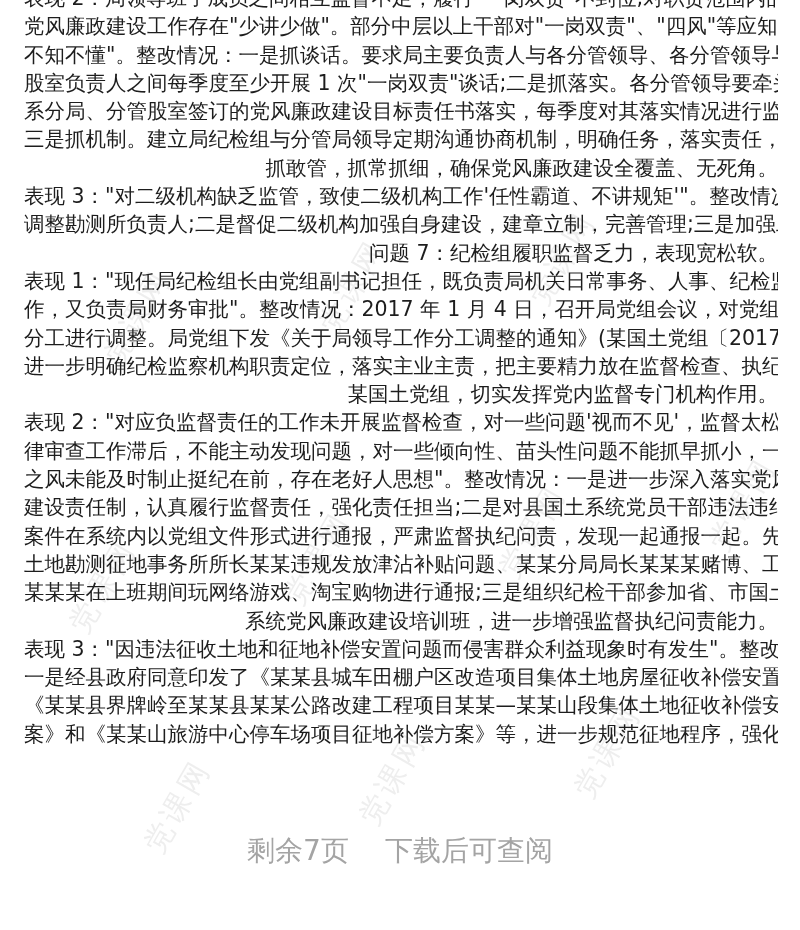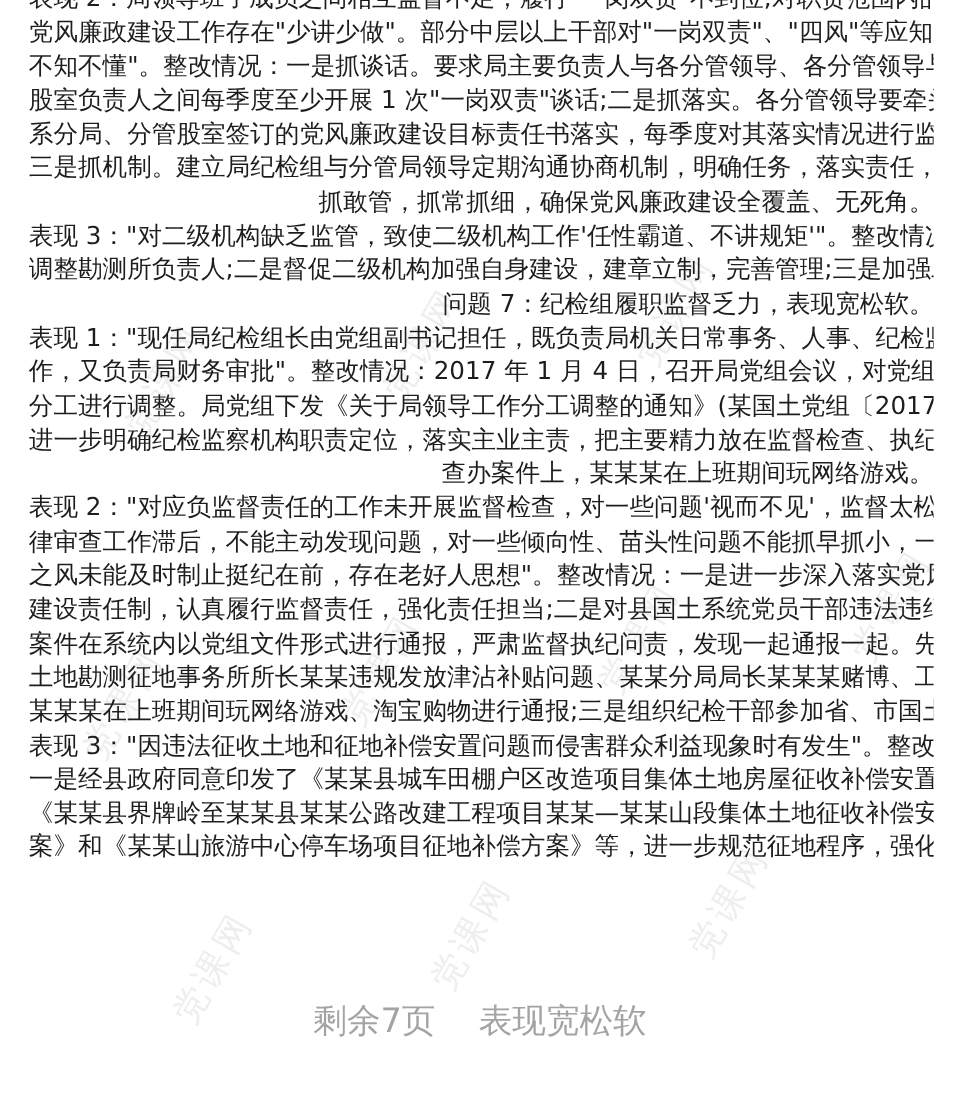--- a/index.html
+++ b/index.html
@@ -100,32 +100,33 @@
       <div class="line j">系分局、分管股室签订的党风廉政建设目标责任书落实，每季度对其落实情况进行监督检查;</div>
       <div class="line j">三是抓机制。建立局纪检组与分管局领导定期沟通协商机制，明确任务，落实责任，做到敢</div>
       <div class="line">抓敢管，抓常抓细，确保党风廉政建设全覆盖、无死角。</div>
       <div class="line j">表现 3："对二级机构缺乏监管，致使二级机构工作'任性霸道、不讲规矩'"。整改情况：一是</div>
       <div class="line j">调整勘测所负责人;二是督促二级机构加强自身建设，建章立制，完善管理;三是加强二级机</div>
       <div class="line">问题 7：纪检组履职监督乏力，表现宽松软。</div>
       <div class="line j">表现 1："现任局纪检组长由党组副书记担任，既负责局机关日常事务、人事、纪检监察等工</div>
       <div class="line j">作，又负责局财务审批"。整改情况：2017 年 1 月 4 日，召开局党组会议，对党组班子工作</div>
       <div class="line j">分工进行调整。局党组下发《关于局领导工作分工调整的通知》(某国土党组〔2017〕1 号),</div>
       <div class="line j">进一步明确纪检监察机构职责定位，落实主业主责，把主要精力放在监督检查、执纪问责和</div>
-      <div class="line">查办案件上，某某某在上班期间玩网络游戏。</div>
+      <div class="line">某国土党组，切实发挥党内监督专门机构作用。</div>
       <div class="line j">表现 2："对应负监督责任的工作未开展监督检查，对一些问题'视而不见'，监督太松太软纪</div>
       <div class="line j">律审查工作滞后，不能主动发现问题，对一些倾向性、苗头性问题不能抓早抓小，一些不正</div>
       <div class="line j">之风未能及时制止挺纪在前，存在老好人思想"。整改情况：一是进一步深入落实党风廉政</div>
       <div class="line j">建设责任制，认真履行监督责任，强化责任担当;二是对县国土系统党员干部违法违纪典型</div>
       <div class="line j">案件在系统内以党组文件形式进行通报，严肃监督执纪问责，发现一起通报一起。先后对县</div>
       <div class="line j">土地勘测征地事务所所长某某违规发放津沾补贴问题、某某分局局长某某某赌博、工作人员</div>
       <div class="line j">某某某在上班期间玩网络游戏、淘宝购物进行通报;三是组织纪检干部参加省、市国土资源</div>
+      <div class="line">系统党风廉政建设培训班，进一步增强监督执纪问责能力。</div>
       <div class="line j">表现 3："因违法征收土地和征地补偿安置问题而侵害群众利益现象时有发生"。整改情况：</div>
       <div class="line j">一是经县政府同意印发了《某某县城车田棚户区改造项目集体土地房屋征收补偿安置方案》、</div>
       <div class="line j">《某某县界牌岭至某某县某某公路改建工程项目某某—某某山段集体土地征收补偿安置方</div>
       <div class="line j">案》和《某某山旅游中心停车场项目征地补偿方案》等，进一步规范征地程序，强化征地实</div>
     </div>
 
   <div class="footer">
     <span>剩余7页</span>
-    <span>表现宽松软</span>
+    <span>下载后可查阅</span>
   </div>
 
 </div>
 
 </body></html>

